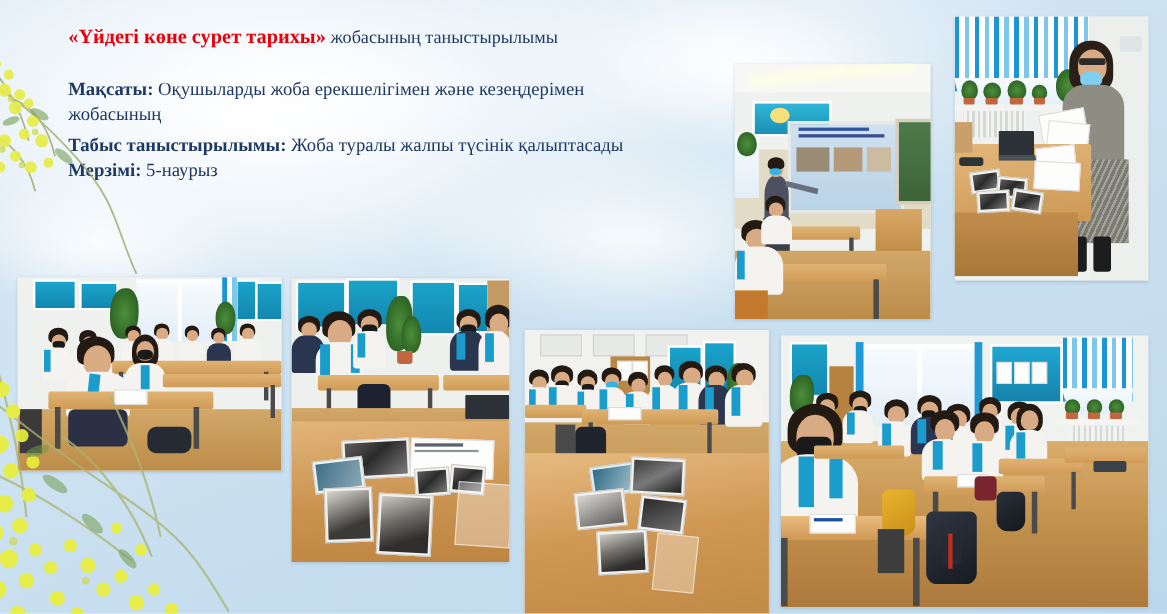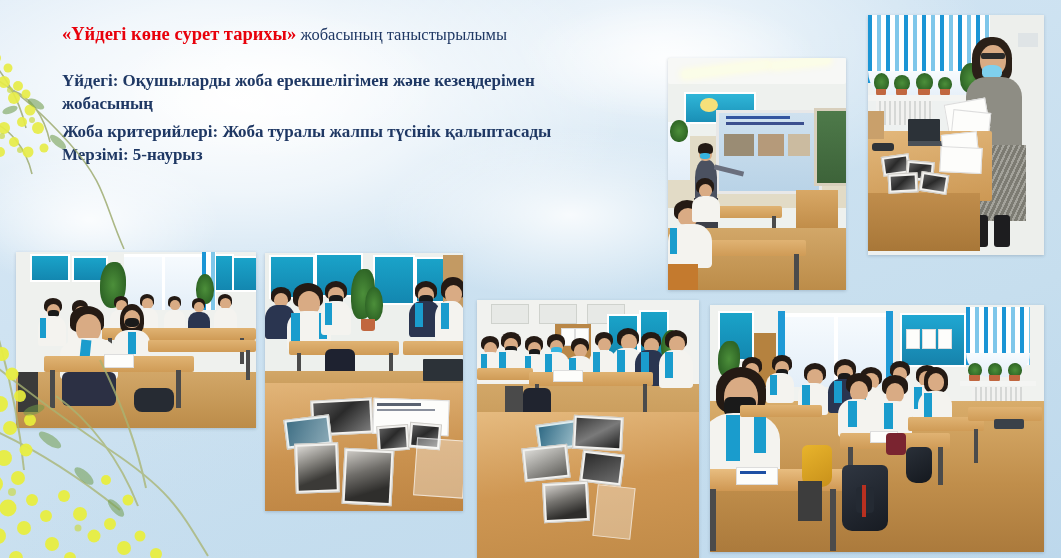--- a/index.html
+++ b/index.html
@@ -64,21 +64,21 @@
     font-weight: normal;
     font-size: 16.5px;
   }
   .body-line {
     font-size: 17px;
     line-height: 1.38;
     color: #1f3864;
     margin: 0;
   }
   .body-line .lbl { font-weight: bold; }
-  .body-line .val { font-weight: bold; }
+  .body-line .val { font-weight: normal; }
   .body-line.cont { margin-bottom: 4px; }
 
   
   .photo {
     position: absolute;
     overflow: hidden;
     background: #e9eef3;
     box-shadow: 0 1px 3px rgba(40,60,80,0.22);
   }
   .ph-inner { position: absolute; inset: 0; }
@@ -126,27 +126,27 @@
   <div class="bg-cloud" style="left:120px;top:10px;width:320px;height:150px;"></div>
   <div class="bg-cloud" style="left:380px;top:130px;width:380px;height:170px;"></div>
   <div class="bg-cloud" style="left:520px;top:0px;width:300px;height:120px;"></div>
   <div class="bg-cloud" style="left:-40px;top:150px;width:260px;height:140px;"></div>
 
   <div class="text-block">
     <p class="slide-title">
       <span class="hl">«Үйдегі көне сурет тарихы»</span><span class="tail"> жобасының таныстырылымы</span>
     </p>
     <p class="body-line">
-      <span class="lbl">Үйдегі:</span><span class="val"> Оқушыларды жоба ерекшелігімен және кезеңдерімен</span>
+      <span class="lbl">Мақсаты:</span><span class="val"> Оқушыларды жоба ерекшелігімен және кезеңдерімен</span>
     </p>
     <p class="body-line cont">
       <span class="val">жобасының</span>
     </p>
     <p class="body-line">
-      <span class="lbl">Жоба критерийлері:</span><span class="val"> Жоба туралы жалпы түсінік қалыптасады</span>
+      <span class="lbl">Табыс таныстырылымы:</span><span class="val"> Жоба туралы жалпы түсінік қалыптасады</span>
     </p>
     <p class="body-line">
       <span class="lbl">Мерзімі:</span><span class="val"> 5-наурыз</span>
     </p>
   </div>
 
   <div class="photo blurwrap" style="left:668px;top:58px;width:178px;height:232px;">
     <div class="ph-inner">
       <div class="wall" style="inset:0;background:#eef1ee;"></div>
       <div class="ceiling" style="left:0;top:0;width:100%;height:26px;background:#f7f8f6;"></div>

